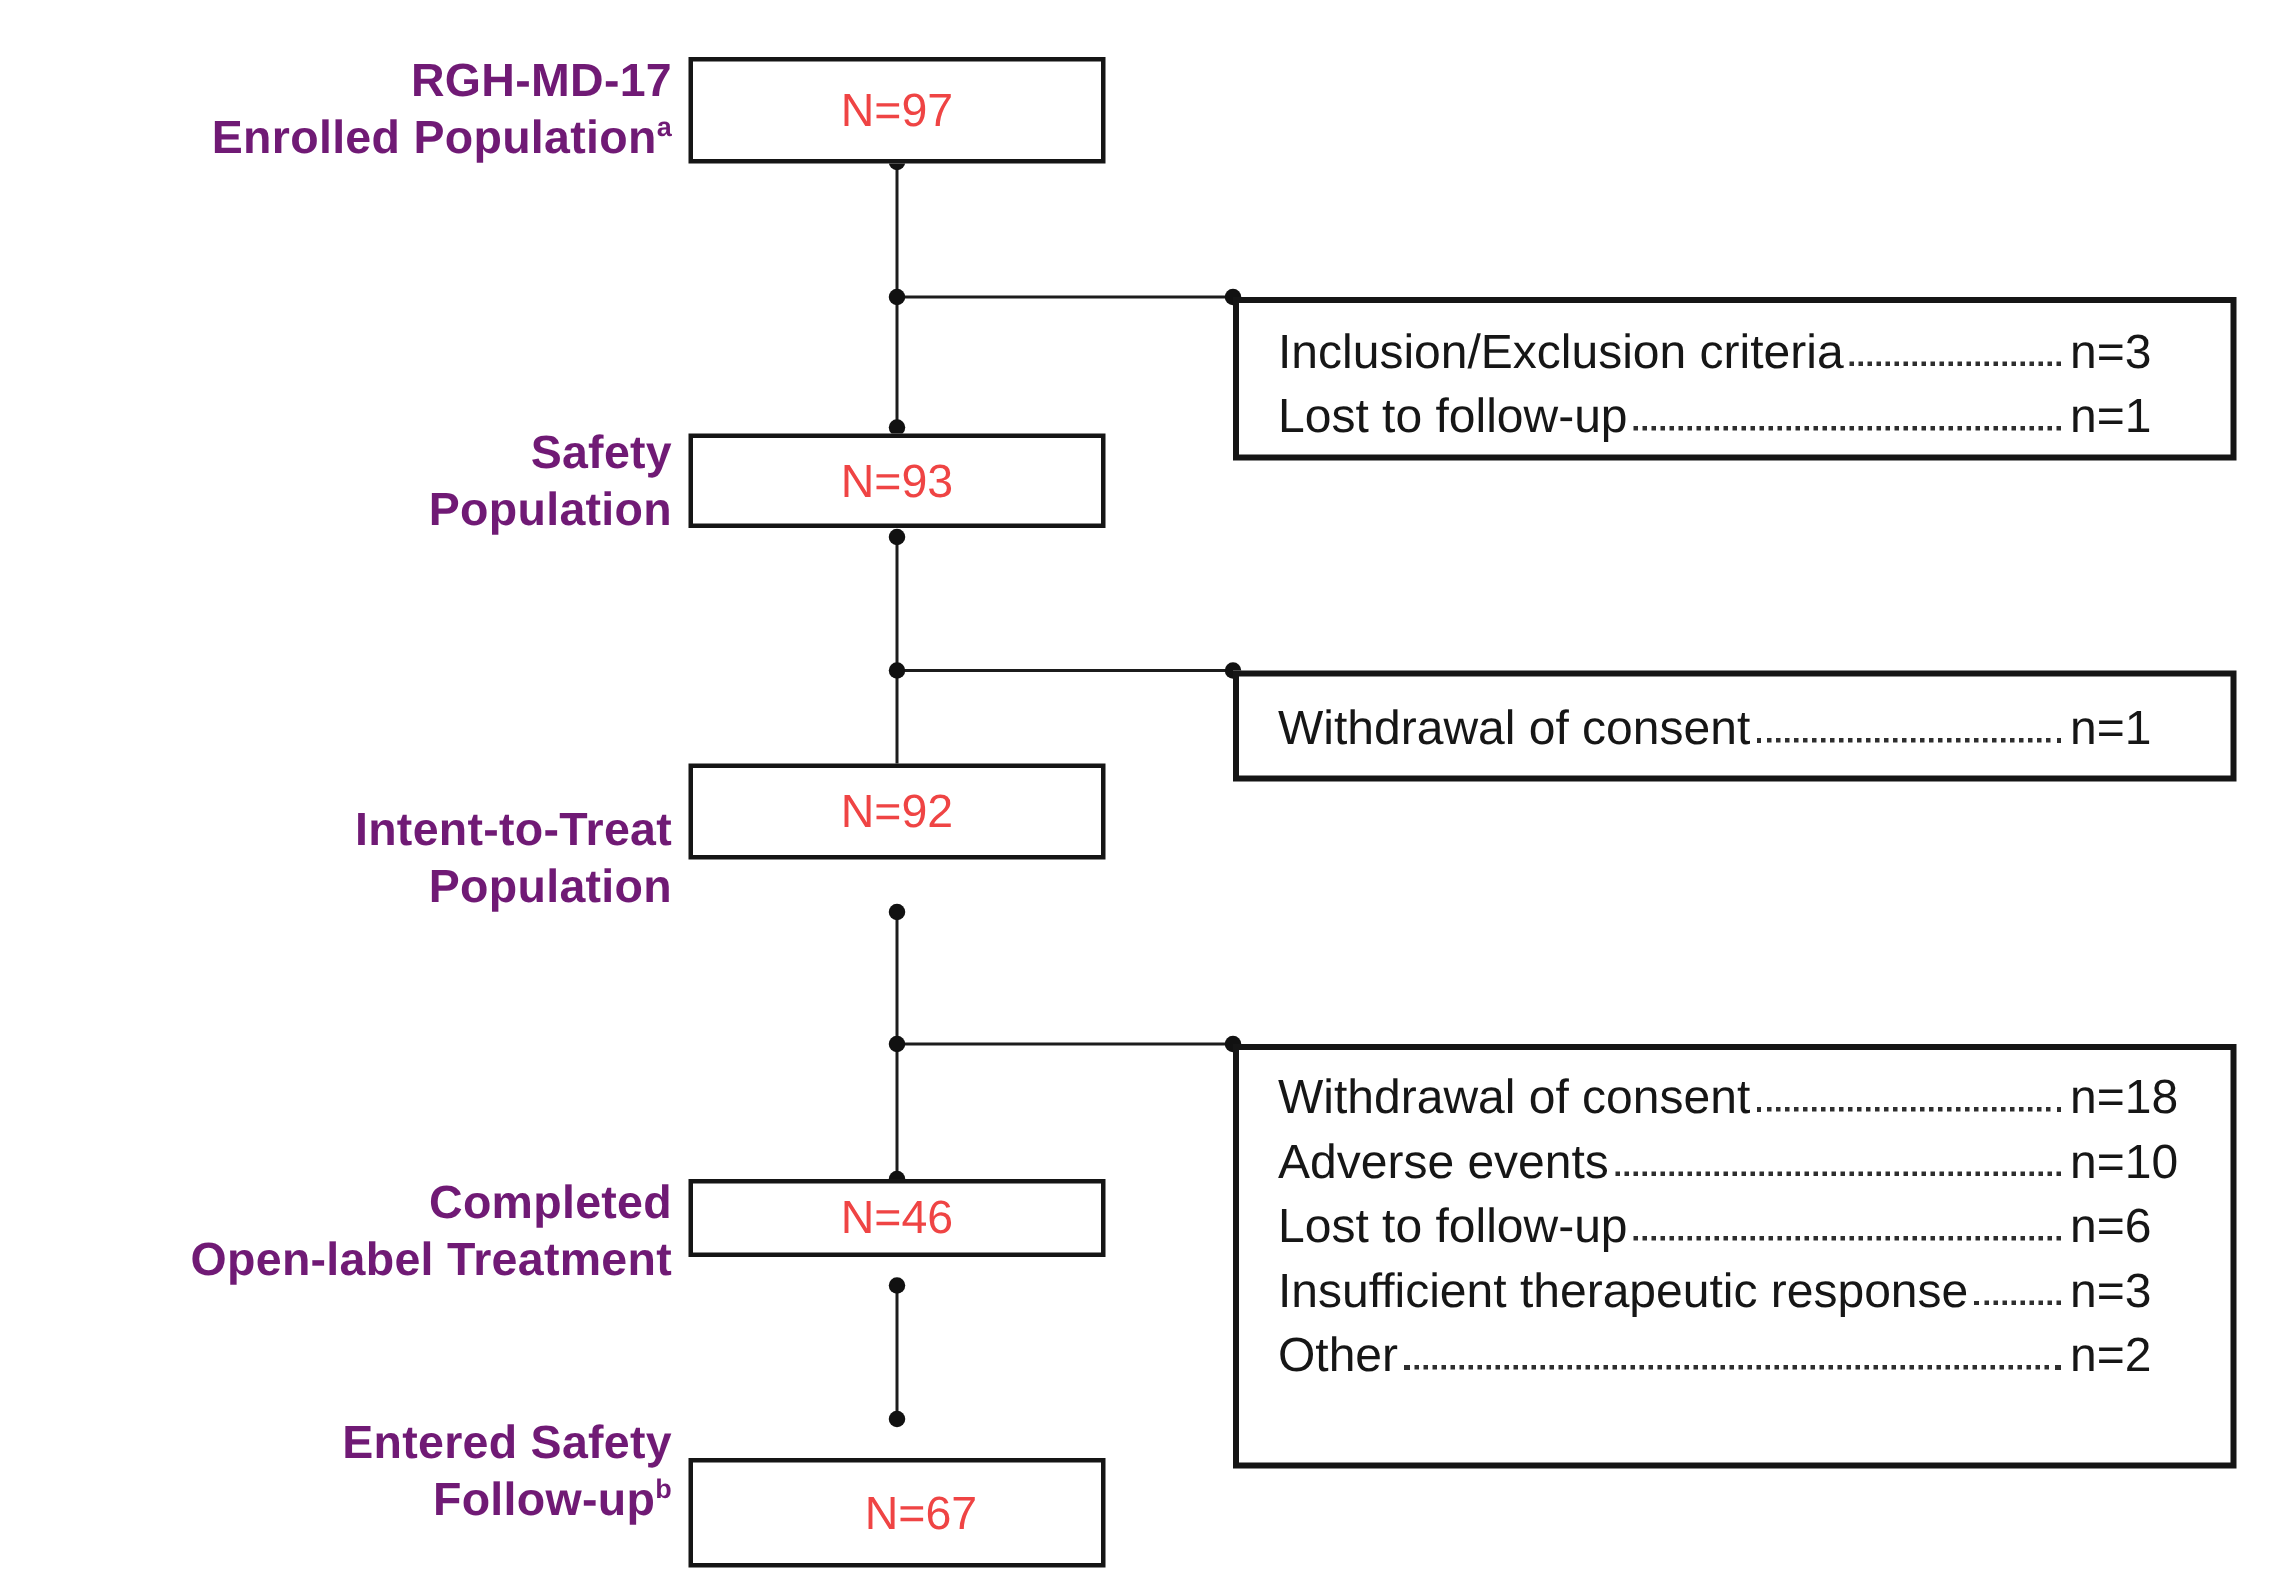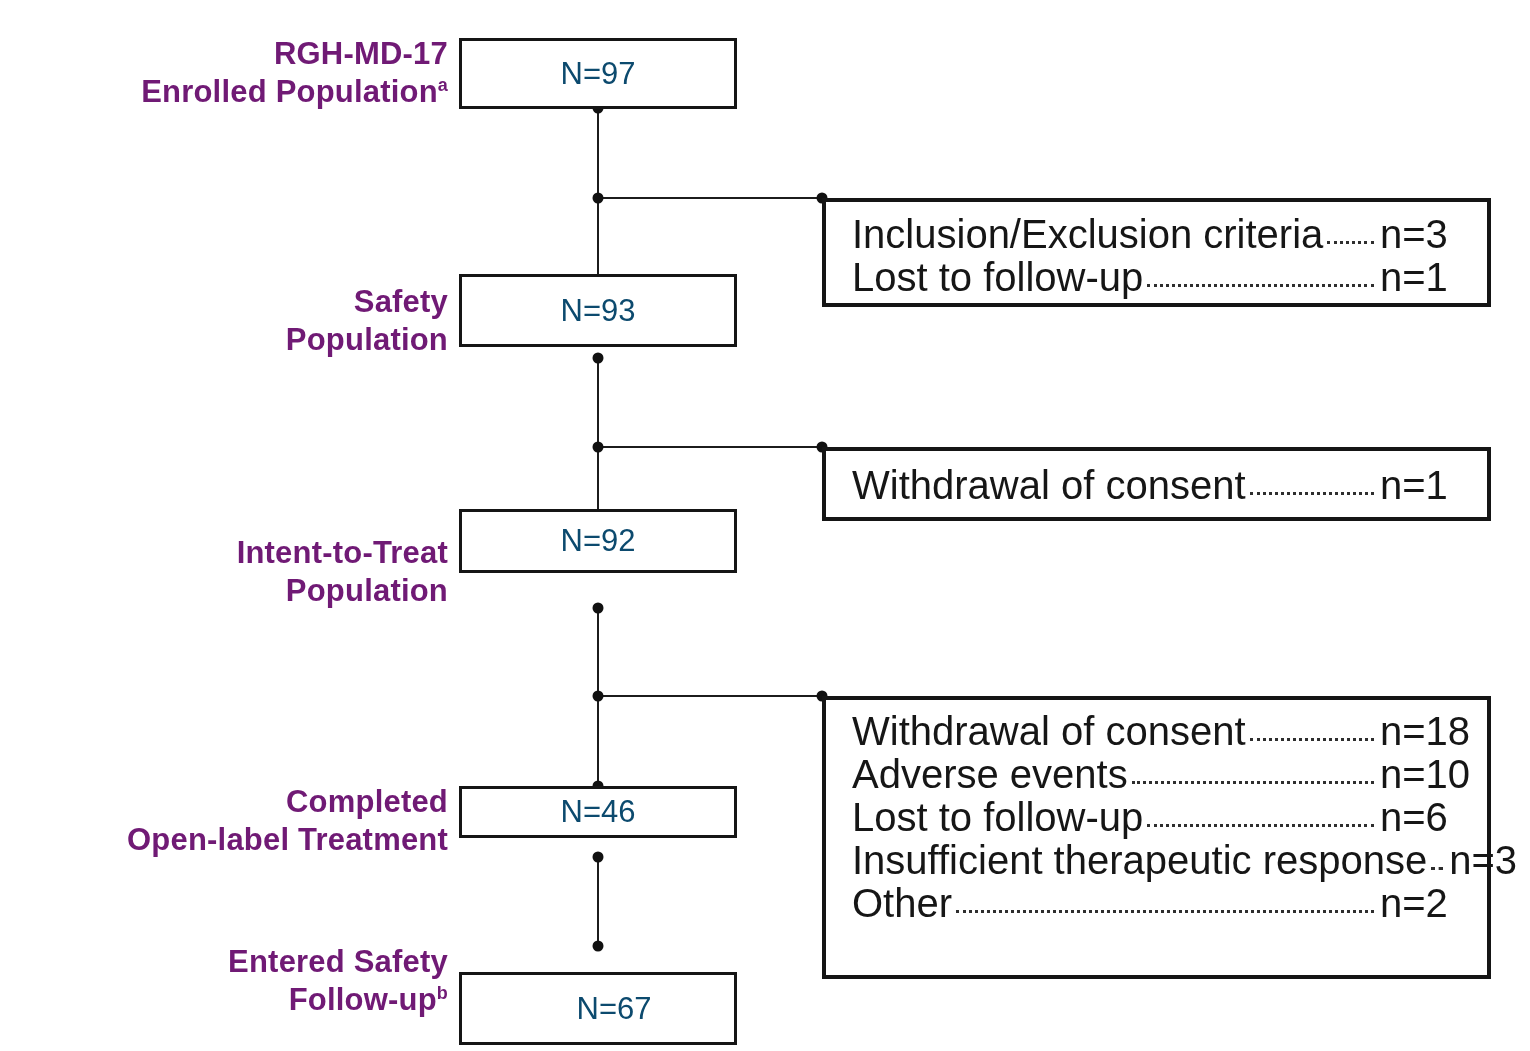--- a/index.html
+++ b/index.html
@@ -39,38 +39,38 @@
     position: absolute;
     left: 459px;
     width: 278px;
     box-sizing: border-box;
     border: 3px solid #151515;
     background: #ffffff;
     display: flex;
     align-items: center;
     justify-content: center;
     font-size: 31px;
-    color: #0c4a6e;
+    color: #ef4444;
   }
   
   .side-box {
     position: absolute;
     left: 822px;
     width: 669px;
     box-sizing: border-box;
     border: 4px solid #151515;
     background: #ffffff;
     padding-left: 26px;
     padding-right: 35px;
   }
   .side-row {
     display: flex;
     align-items: center;
     height: 43px;
-    font-size: 40px;
+    font-size: 32px;
     color: #161616;
     white-space: nowrap;
   }
   .side-row .leader {
     flex: 1;
     height: 0;
     border-bottom: 3px dotted #2e2e2e;
     margin: 15px 6px 0 4px;
     min-width: 12px;
   }
@@ -145,21 +145,21 @@
     <div><span>Open-label Treatment</span><sup></sup></div>
   </div>
   <div class="node-label" style="top:943px;">
     <div><span>Entered Safety</span></div>
     <div><span>Follow-up</span><sup>b</sup></div>
   </div>
 
   <div class="count-box" style="top:38px;  height:71px;">
       <span>N=97</span>
     </div>
-  <div class="count-box" style="top:274px; height:73px;text-align:center;">
+  <div class="count-box" style="top:289px; height:63px;text-align:center;">
       <span>N=93</span>
     </div>
   <div class="count-box" style="top:509px; height:64px;">
       <span>N=92</span>
     </div>
   <div class="count-box" style="top:786px; height:52px;">
       <span>N=46</span>
     </div>
   <div class="count-box" style="top:972px; height:73px;padding-left:32px;">
       <span>N=67</span>

